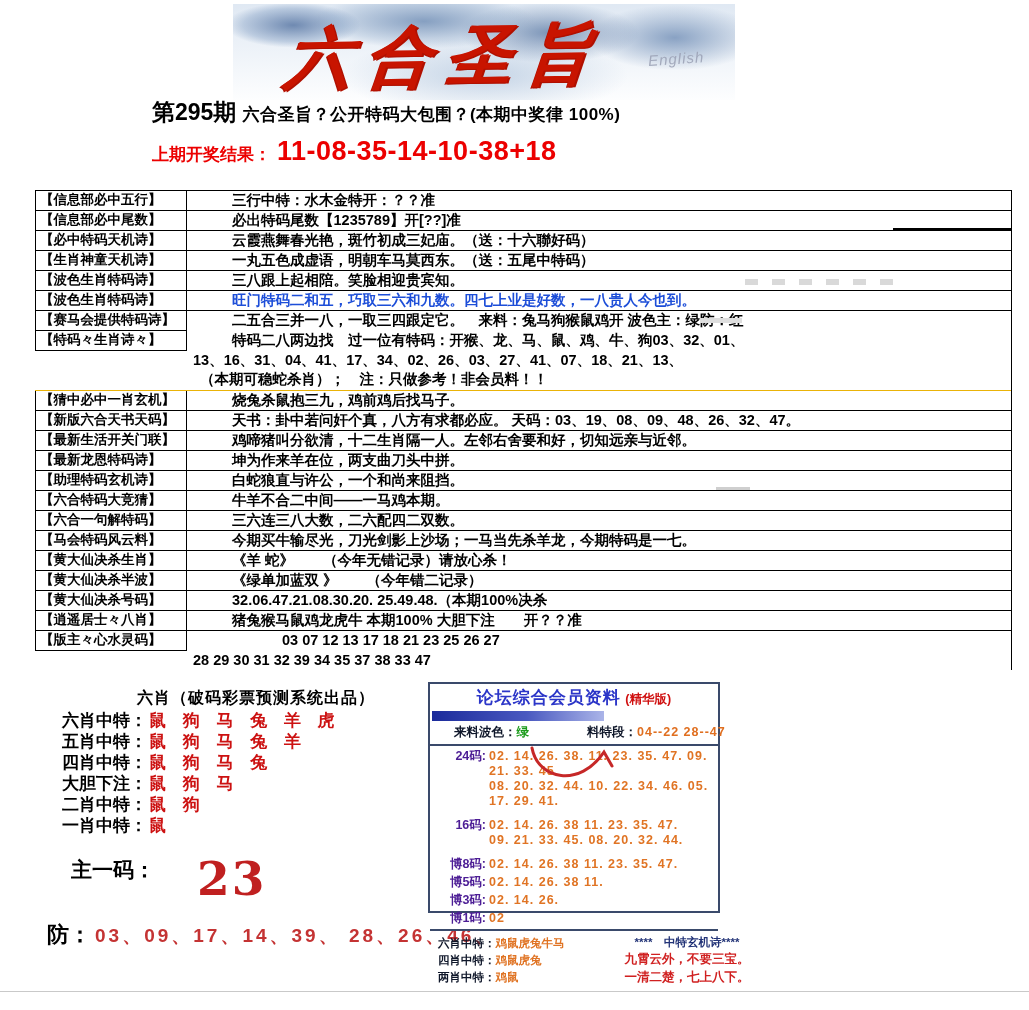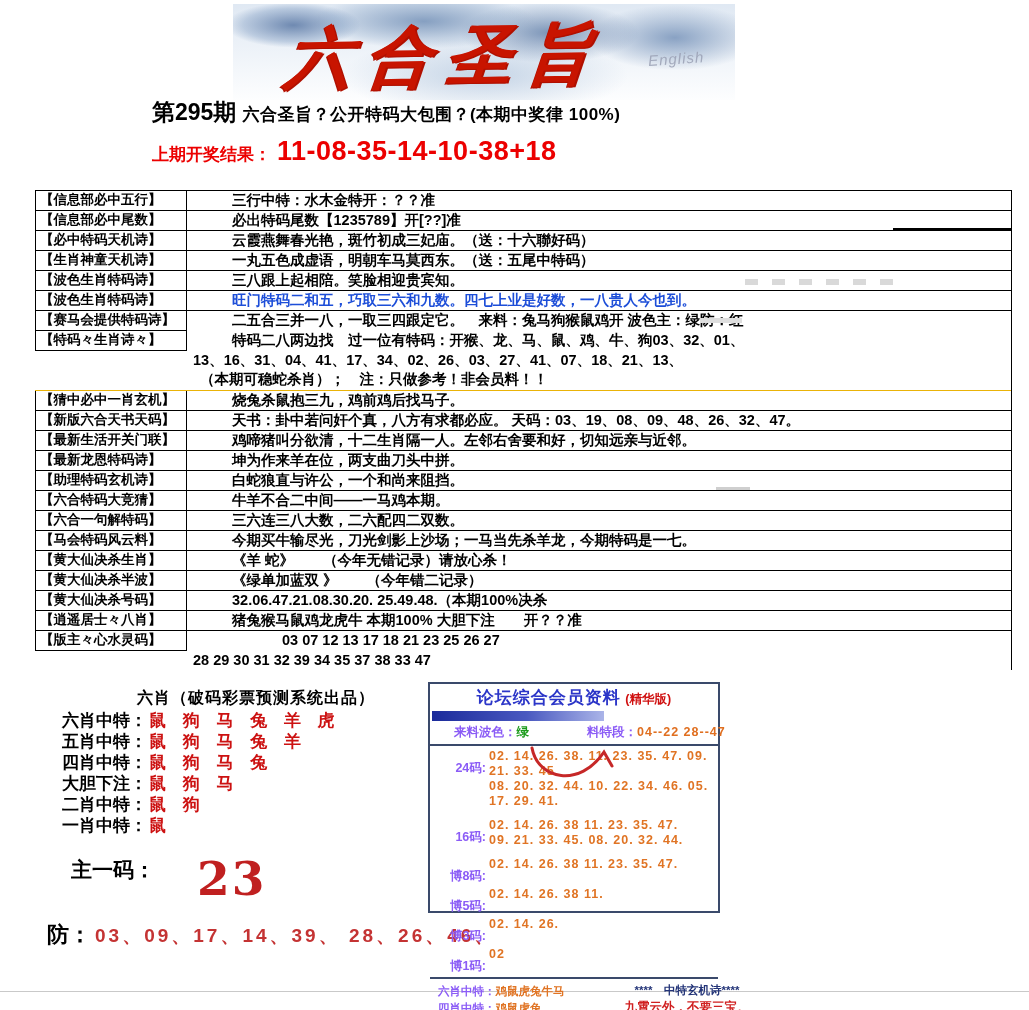--- a/index.html
+++ b/index.html
@@ -94,28 +94,28 @@
   #member-box{
     left:428px;top:682px;width:292px;height:231px;
     border:2px solid #3a4a6b;box-sizing:border-box;background:#fff;
   }
   .box-title{text-align:center;margin-top:2px;white-space:nowrap;}
   .box-title-main{color:#2b35c8;font-size:17px;font-weight:bold;letter-spacing:1px;}
   .box-title-suffix{color:#d01010;font-size:12.5px;font-weight:bold;}
   .box-bar{margin:2px 0 0 2px;width:172px;height:10px;
     background:linear-gradient(90deg,#1b2b9b 0%,#4a59c0 55%,#aab4e8 100%);}
   .box-info{margin:3px 0 0 24px;font-size:12.5px;font-weight:bold;white-space:nowrap;}
-  .nv{color:#8b5cf6;}
+  .nv{color:#0f172a;}
   .green{color:#1a9a1a;}
   .orange-v{color:#e06f20;letter-spacing:1px;}
   .box-info .gap{display:inline-block;width:58px;}
   .box-hr{height:2px;background:#3a4a6b;margin-top:3px;}
   .code-line{display:flex;margin:3px 0 0 8px;font-size:12.5px;font-weight:bold;line-height:15px;}
   .code-line.gap-above{margin-top:9px;}
-  .code-label{color:#8b5cf6;min-width:48px;text-align:right;white-space:nowrap;margin-top:12px;}
+  .code-label{color:#4c1d95;min-width:48px;text-align:right;white-space:nowrap;}
   .code-vals{color:#e07424;white-space:pre-line;letter-spacing:1px;margin-left:3px;}
   .box-bottom{display:flex;margin-top:4px;gap:48px;}
   .bz{margin-left:8px;}
   .bz-line{font-size:11.5px;font-weight:bold;line-height:17px;white-space:nowrap;}
   .bz-line .v{color:#e07424;}
   .poem{margin-left:12px;text-align:center;}
   .poem-title{font-size:11.5px;font-weight:bold;color:#223377;white-space:nowrap;}
   .poem-line{font-size:12.5px;font-weight:bold;color:#d02020;line-height:18px;white-space:nowrap;}
   #red-arc{left:96px;top:58px;}
 </style>

